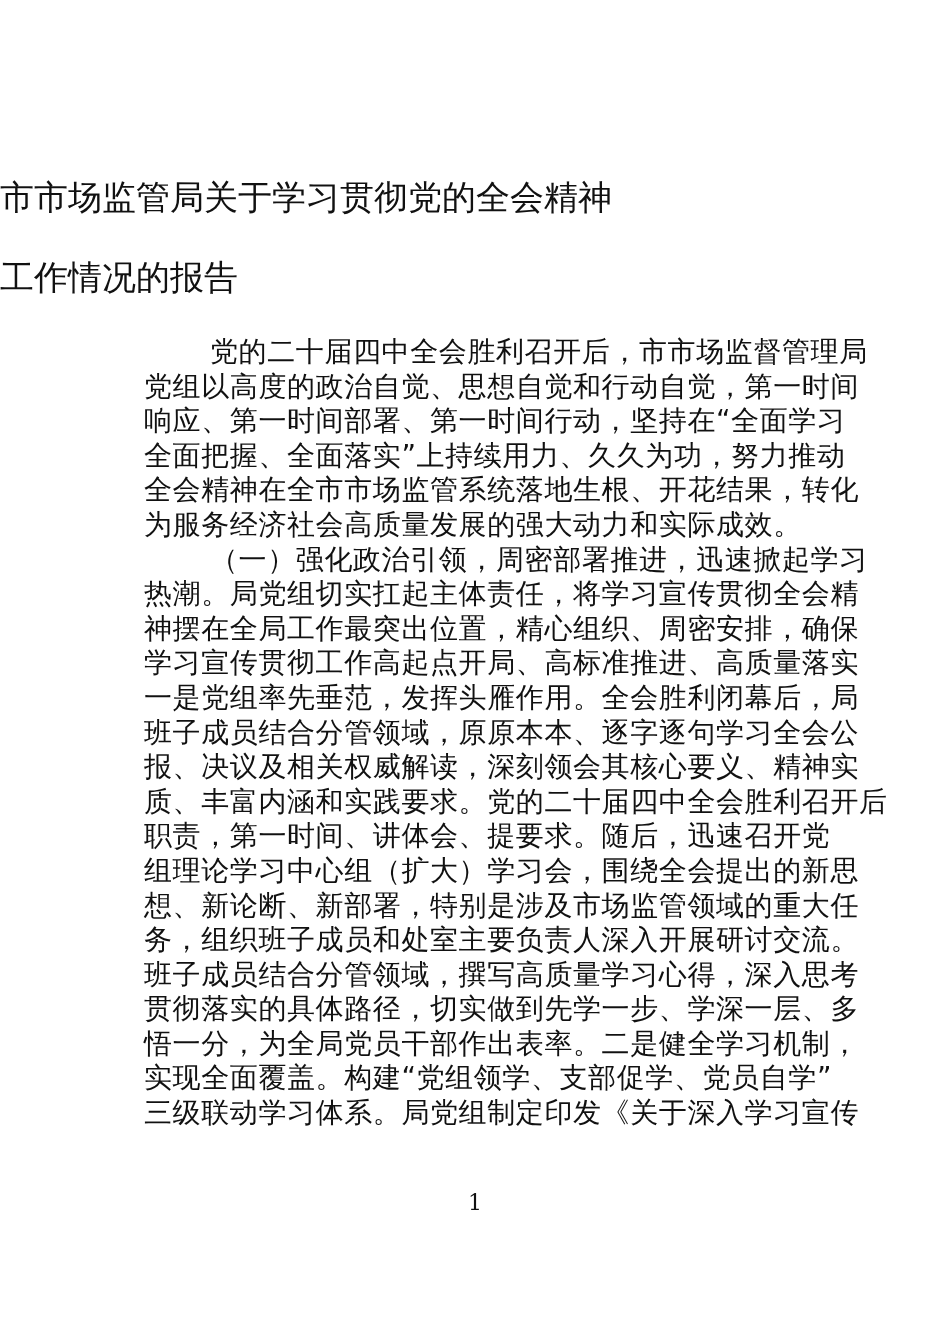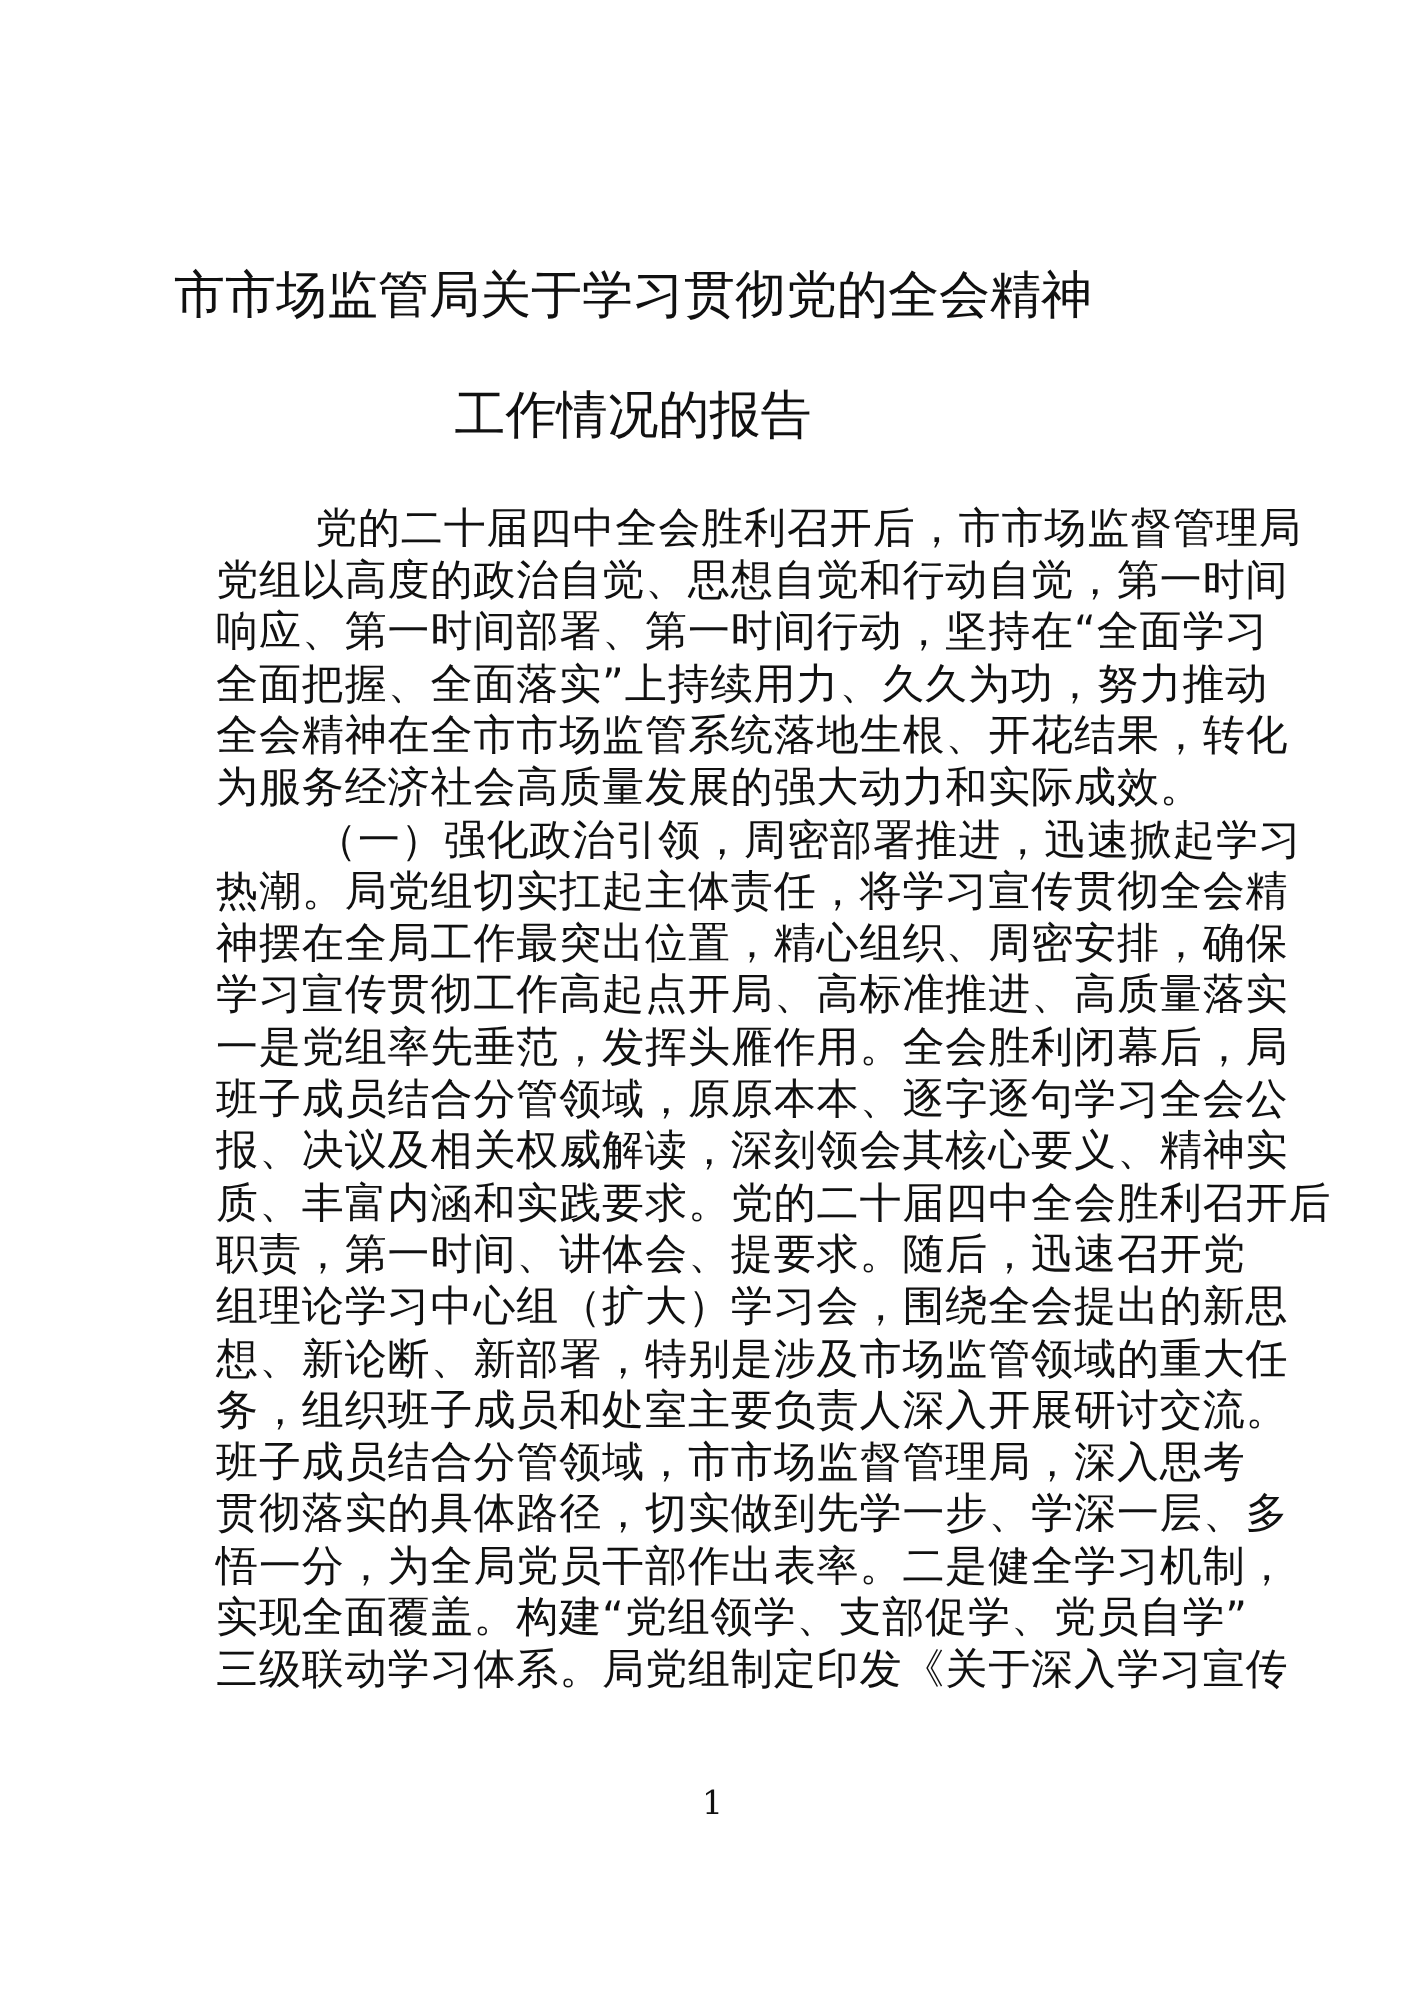--- a/index.html
+++ b/index.html
@@ -20,21 +20,20 @@
       left: 0;
       top: 0;
       width: 950px;
       height: 1344px;
       background: #ffffff;
     }
     .title {
       position: absolute;
       left: 0;
       width: 844px;
-      text-align: center;
       font-size: 34px;
       line-height: 40px;
       letter-spacing: 0px;
       color: #111111;
       white-space: nowrap;
     }
     .title-line-1 { top: 177px; }
     .title-line-2 { top: 257px; }
 
     .body-text {
@@ -44,21 +43,21 @@
       width: 668px;
     }
     .line {
       height: 34.6px;
       line-height: 34.6px;
       font-size: 28px;
       white-space: nowrap;
       letter-spacing: 0.6px;
       color: #111111;
     }
-    .line.indent { padding-left: 66px; }
+    .line.indent { padding-left: 66px; font-family: Liberation Serif, serif; }
 
     .page-number {
       position: absolute;
       left: 0;
       width: 950px;
       top: 1188px;
       text-align: center;
       font-family: "DejaVu Serif", "Liberation Serif", serif;
       font-size: 22px;
       line-height: 30px;
@@ -85,21 +84,21 @@
     <div class="line">神摆在全局工作最突出位置，精心组织、周密安排，确保</div>
     <div class="line">学习宣传贯彻工作高起点开局、高标准推进、高质量落实</div>
     <div class="line">一是党组率先垂范，发挥头雁作用。全会胜利闭幕后，局</div>
     <div class="line">班子成员结合分管领域，原原本本、逐字逐句学习全会公</div>
     <div class="line">报、决议及相关权威解读，深刻领会其核心要义、精神实</div>
     <div class="line">质、丰富内涵和实践要求。党的二十届四中全会胜利召开后</div>
     <div class="line">职责，第一时间、讲体会、提要求。随后，迅速召开党</div>
     <div class="line">组理论学习中心组（扩大）学习会，围绕全会提出的新思</div>
     <div class="line">想、新论断、新部署，特别是涉及市场监管领域的重大任</div>
     <div class="line">务，组织班子成员和处室主要负责人深入开展研讨交流。</div>
-    <div class="line">班子成员结合分管领域，市市场监督管理局，深入思考</div>
+    <div class="line">班子成员结合分管领域，撰写高质量学习心得，深入思考</div>
     <div class="line">贯彻落实的具体路径，切实做到先学一步、学深一层、多</div>
     <div class="line">悟一分，为全局党员干部作出表率。二是健全学习机制，</div>
     <div class="line">实现全面覆盖。构建“党组领学、支部促学、党员自学”</div>
     <div class="line">三级联动学习体系。局党组制定印发《关于深入学习宣传</div>
   </div>
 
   <div class="page-number">1</div>
 
 </div>
 

